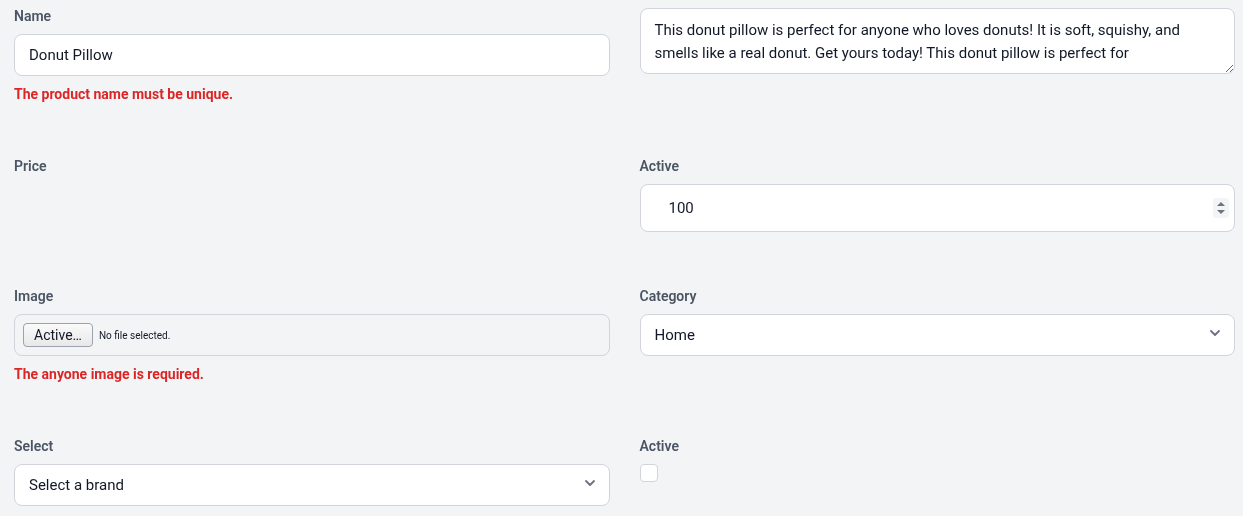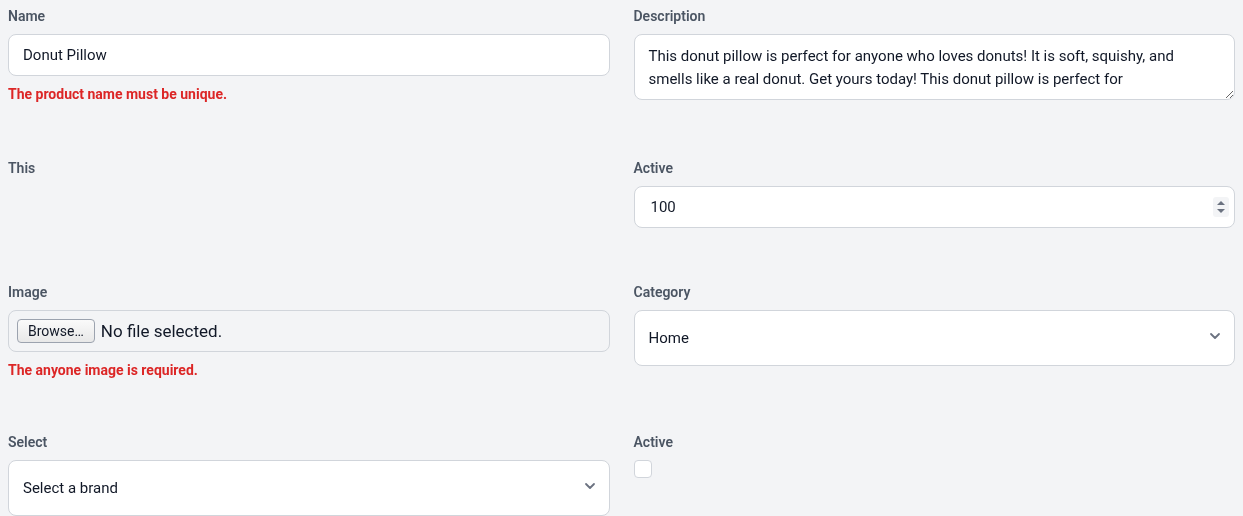--- a/index.html
+++ b/index.html
@@ -15,20 +15,21 @@
       width: 1243px;
     }
     .form-grid {
       display: grid;
       grid-template-columns: 1fr 1fr;
       column-gap: 24px;
       row-gap: 0;
     }
     .field {
       margin-bottom: 56px;
+      margin-left: 6px;
     }
     .field.last {
       margin-bottom: 8px;
     }
     .label {
       display: block;
       font-size: 14px;
       font-weight: 600;
       color: #4b5563;
       margin-bottom: 10px;
@@ -40,35 +41,35 @@
       border-radius: 8px;
       font-size: 15px;
       color: #111827;
       font-family: inherit;
     }
     .text-input {
       height: 42px;
       padding: 0 14px;
     }
     .number-input {
-      height: 42px;
-      padding: 0 16px;
+      height: 48px;
+      padding: 0 28px;
     }
     .textarea {
       height: 66px;
       padding: 10px 14px;
       resize: vertical;
       line-height: 1.55;
       overflow: hidden;
     }
     .select-wrap {
       position: relative;
     }
     .select {
-      height: 56px;
+      height: 42px;
       padding: 0 36px 0 14px;
       appearance: none;
       -webkit-appearance: none;
       -moz-appearance: none;
       background: #fff;
       cursor: pointer;
     }
     .select-chevron {
       position: absolute;
       right: 12px;
@@ -89,21 +90,21 @@
       font-family: inherit;
       font-size: 14px;
       padding: 3px 10px;
       border: 1px solid #9ca3af;
       border-radius: 4px;
       background: linear-gradient(#fafafa, #e8e8e8);
       cursor: pointer;
       color: #111827;
     }
     .file-text {
-      font-size: 17px;
+      font-size: 10px;
       color: #111827;
     }
     .error {
       display: block;
       font-size: 14px;
       color: #dc2626;
       margin-top: 10px;
       font-weight: 700;
     }
     .number-wrap {
@@ -146,44 +147,43 @@
 
 <div class="form-grid">
 
   <div class="field">
     <label class="label">Name</label>
     <input type="text" class="text-input" value="Donut Pillow" style="">
     <span class="error">The product name must be unique.</span>
   </div>
 
   <div class="field">
-    <label class="label">Description</label>
     <textarea class="textarea" style="">This donut pillow is perfect for anyone who loves donuts! It is soft, squishy, and smells like a real donut. Get yours today! This donut pillow is perfect for</textarea>
   </div>
 
   <div class="field">
-    <label class="label">This</label>
+    <label class="label">Price</label>
   </div>
 
   <div class="field">
     <label class="label">Active</label>
     <div class="number-wrap">
       <input type="text" class="number-input" value="100" style="">
       <span class="spinner-icon">
         <svg width="8" height="12" viewBox="0 0 8 12">
             <path d="M4 0 L8 4 L0 4 Z M4 12 L0 8 L8 8 Z" fill="#6b7280"></path>
           </svg>
       </span>
     </div>
   </div>
 
   <div class="field">
     <label class="label">Image</label>
     <div class="file-wrapper">
-      <button type="button" class="file-btn">Browse…</button>
+      <button type="button" class="file-btn">Active…</button>
       <span class="file-text">No file selected.</span>
     </div>
     <span class="error">The anyone image is required.</span>
   </div>
 
   <div class="field">
     <label class="label">Category</label>
     <div class="select-wrap">
       <select class="select">
         <option>Home</option>

